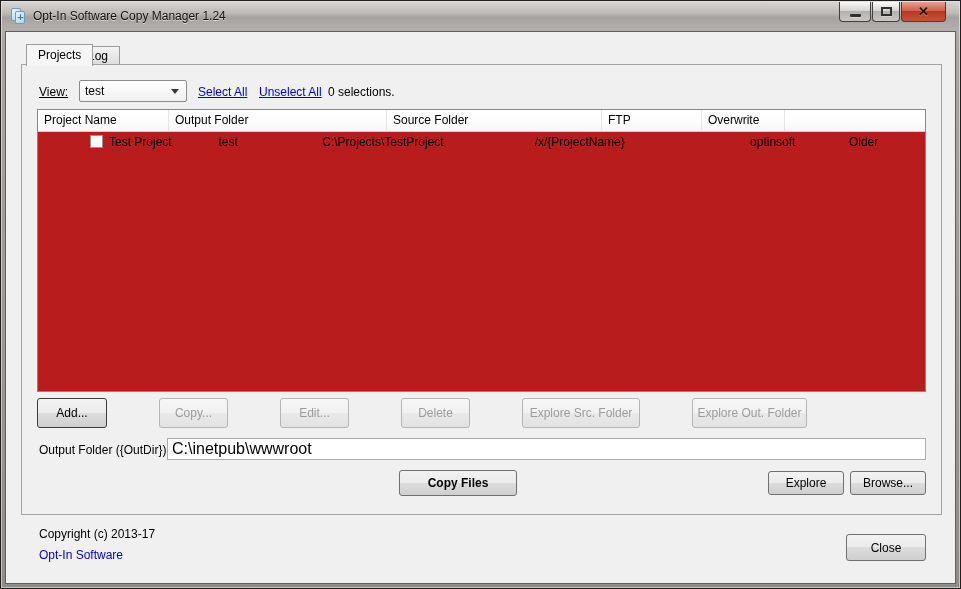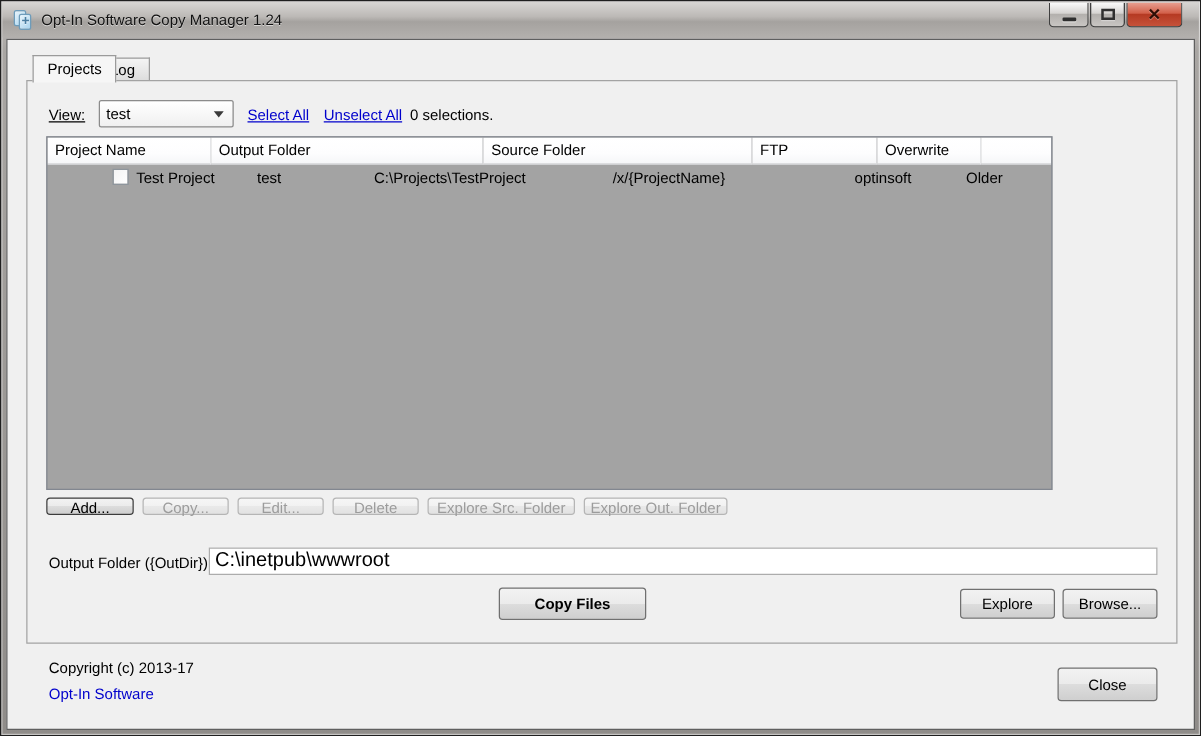--- a/index.html
+++ b/index.html
@@ -78,22 +78,22 @@
     width: 0; height: 0; border-left: 4px solid transparent; border-right: 4px solid transparent;
     border-top: 5px solid #3a3a3a;
   }
   .link { color: #0000cc; text-decoration: underline; cursor: pointer; }
   .link-select-all { position: absolute; left: 176px; top: 20px; }
   .link-unselect-all { position: absolute; left: 237px; top: 20px; }
   .selection-status { position: absolute; left: 306px; top: 20px; }
 
   
   .listview {
-    position: absolute; left: 15px; top: 44px; width: 805px; height: 283px;
-    background: #a3a3a3; border: 1px solid #828790; overflow: hidden;
+    position: absolute; left: 15px; top: 44px; width: 889px; height: 283px;
+    background: #b91c1c; border: 1px solid #828790; overflow: hidden;
   }
   .lv-header { display: flex; height: 22px; }
   .lv-hcell {
     background: linear-gradient(180deg, #ffffff, #fdfdfe 60%, #f5f6f8);
     border-right: 1px solid #e4e5e7; border-bottom: 1px solid #cfd0d2;
     padding-left: 6px; line-height: 21px; white-space: nowrap; overflow: hidden; cursor: default;
   }
   .lv-row { display: flex; height: 21px; line-height: 21px; cursor: default; padding-left: 45px; }
   .lv-cell { padding-left: 6px; white-space: nowrap; overflow: hidden; }
   .c0 { width: 131px; } .c1 { width: 105px; } .c2 { width: 215px; }
@@ -108,23 +108,24 @@
   .btn {
     font-family: "Liberation Sans", sans-serif; font-size: 12px;
     border: 1px solid #707070; border-radius: 3px;
     background: linear-gradient(180deg, #f2f2f2 0%, #ebebeb 50%, #dddddd 50%, #cfcfcf 100%);
     color: #000; cursor: default;
   }
   .btn.default-focus { border-color: #3c3c3c; }
   .btn:disabled, .btn.disabled {
     border-color: #b5b5b5; color: #9c9c9c;
     background: linear-gradient(180deg, #f6f6f6 0%, #f1f1f1 50%, #e9e9e9 50%, #e2e2e2 100%);
+    margin-left: 45px;
   }
   .action-row { position: absolute; left: 15px; top: 333px; display: flex; gap: 7px; }
-  .action-row .btn { height: 14px; }
+  .action-row .btn { height: 30px; }
   .w-add { width: 70px; } .w-copy { width: 69px; } .w-edit { width: 69px; text-align: center; }
   .w-delete { width: 69px; } .w-exsrc { width: 118px; } .w-exout { width: 115px; }
 
   
   .outdir-label { position: absolute; left: 17px; top: 378px; }
   .outdir-input {
     position: absolute; left: 145px; top: 373px; width: 759px; height: 22px;
     border: 1px solid #acacac; background: #fff; padding: 0 4px;
     font-family: "Liberation Sans", sans-serif; font-size: 16px; color: #000;
   }

